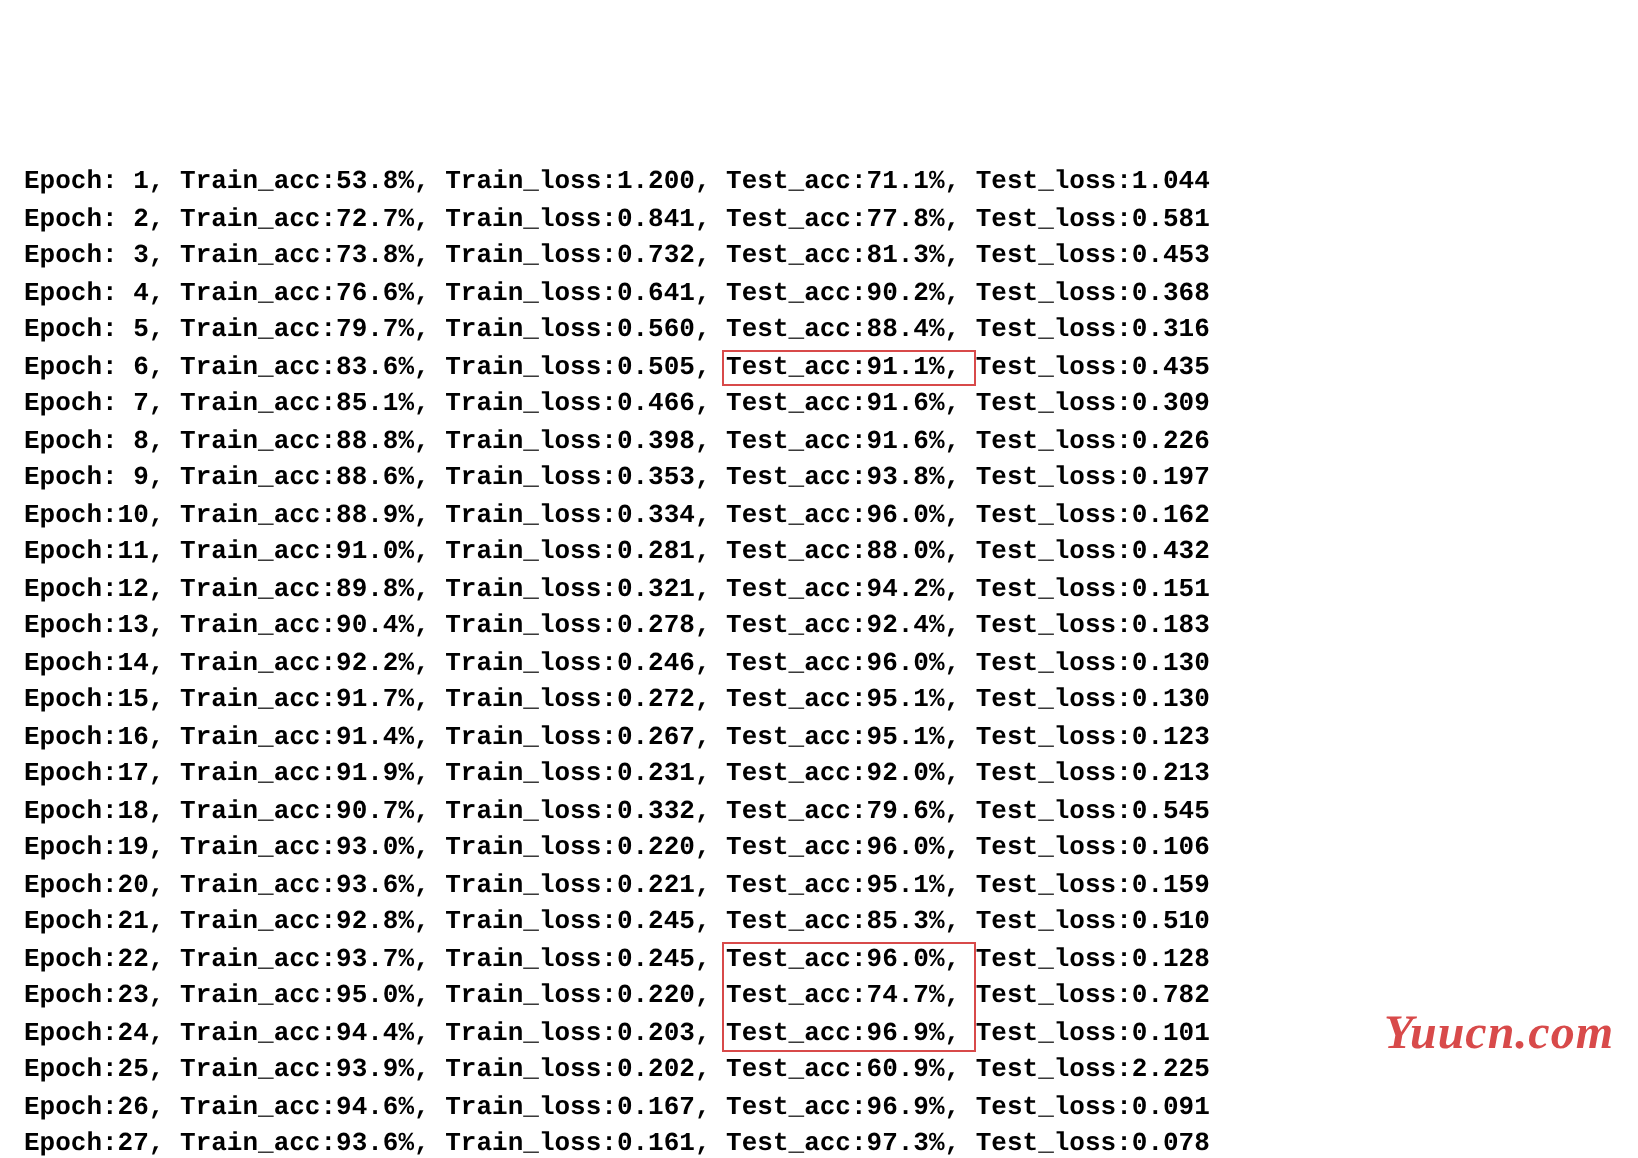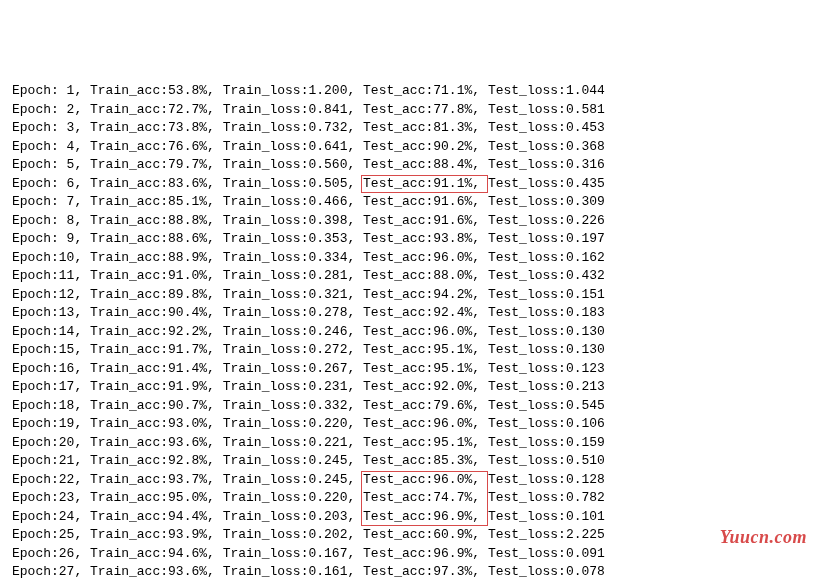--- a/index.html
+++ b/index.html
@@ -7,36 +7,35 @@
       font-family: "Consolas", "Courier New", monospace;
       font-size: 13px;
       line-height: 18.5px;
       color: #000;
       background: #fff;
       padding: 8px 12px;
       white-space: pre;
       width: 819px;
       position: relative;
     }
-    .log-line { display: block; }
+    .log-line { display: block; font-weight: bold; }
     .highlight-box {
       border: 1px solid #d84a4a;
       position: absolute;
       pointer-events: none;
     }
     .watermark {
       position: absolute;
       right: 12px;
       color: #d84a4a;
       font-family: "Times New Roman", serif;
       font-style: italic;
-      font-size: 18px;
+      font-size: 24px;
       font-weight: bold;
       letter-spacing: 0.5px;
-      margin-top: 20px;
     }
   </style>
 </head>
 <body>
 
 
 
 <div id="log-container"><span class="log-line">Epoch: 1, Train_acc:53.8%, Train_loss:1.200, Test_acc:71.1%, Test_loss:1.044</span><span class="log-line">Epoch: 2, Train_acc:72.7%, Train_loss:0.841, Test_acc:77.8%, Test_loss:0.581</span><span class="log-line">Epoch: 3, Train_acc:73.8%, Train_loss:0.732, Test_acc:81.3%, Test_loss:0.453</span><span class="log-line">Epoch: 4, Train_acc:76.6%, Train_loss:0.641, Test_acc:90.2%, Test_loss:0.368</span><span class="log-line">Epoch: 5, Train_acc:79.7%, Train_loss:0.560, Test_acc:88.4%, Test_loss:0.316</span><span class="log-line">Epoch: 6, Train_acc:83.6%, Train_loss:0.505, Test_acc:91.1%, Test_loss:0.435</span><span class="log-line">Epoch: 7, Train_acc:85.1%, Train_loss:0.466, Test_acc:91.6%, Test_loss:0.309</span><span class="log-line">Epoch: 8, Train_acc:88.8%, Train_loss:0.398, Test_acc:91.6%, Test_loss:0.226</span><span class="log-line">Epoch: 9, Train_acc:88.6%, Train_loss:0.353, Test_acc:93.8%, Test_loss:0.197</span><span class="log-line">Epoch:10, Train_acc:88.9%, Train_loss:0.334, Test_acc:96.0%, Test_loss:0.162</span><span class="log-line">Epoch:11, Train_acc:91.0%, Train_loss:0.281, Test_acc:88.0%, Test_loss:0.432</span><span class="log-line">Epoch:12, Train_acc:89.8%, Train_loss:0.321, Test_acc:94.2%, Test_loss:0.151</span><span class="log-line">Epoch:13, Train_acc:90.4%, Train_loss:0.278, Test_acc:92.4%, Test_loss:0.183</span><span class="log-line">Epoch:14, Train_acc:92.2%, Train_loss:0.246, Test_acc:96.0%, Test_loss:0.130</span><span class="log-line">Epoch:15, Train_acc:91.7%, Train_loss:0.272, Test_acc:95.1%, Test_loss:0.130</span><span class="log-line">Epoch:16, Train_acc:91.4%, Train_loss:0.267, Test_acc:95.1%, Test_loss:0.123</span><span class="log-line">Epoch:17, Train_acc:91.9%, Train_loss:0.231, Test_acc:92.0%, Test_loss:0.213</span><span class="log-line">Epoch:18, Train_acc:90.7%, Train_loss:0.332, Test_acc:79.6%, Test_loss:0.545</span><span class="log-line">Epoch:19, Train_acc:93.0%, Train_loss:0.220, Test_acc:96.0%, Test_loss:0.106</span><span class="log-line">Epoch:20, Train_acc:93.6%, Train_loss:0.221, Test_acc:95.1%, Test_loss:0.159</span><span class="log-line">Epoch:21, Train_acc:92.8%, Train_loss:0.245, Test_acc:85.3%, Test_loss:0.510</span><span class="log-line">Epoch:22, Train_acc:93.7%, Train_loss:0.245, Test_acc:96.0%, Test_loss:0.128</span><span class="log-line">Epoch:23, Train_acc:95.0%, Train_loss:0.220, Test_acc:74.7%, Test_loss:0.782</span><span class="log-line">Epoch:24, Train_acc:94.4%, Train_loss:0.203, Test_acc:96.9%, Test_loss:0.101</span><span class="log-line">Epoch:25, Train_acc:93.9%, Train_loss:0.202, Test_acc:60.9%, Test_loss:2.225</span><span class="log-line">Epoch:26, Train_acc:94.6%, Train_loss:0.167, Test_acc:96.9%, Test_loss:0.091</span><span class="log-line">Epoch:27, Train_acc:93.6%, Train_loss:0.161, Test_acc:97.3%, Test_loss:0.078</span></div>
 
 <div class="highlight-box" id="hl1" style="left: 361.062px; top: 174.5px; width: 126.828px; height: 18.5px;"></div>

